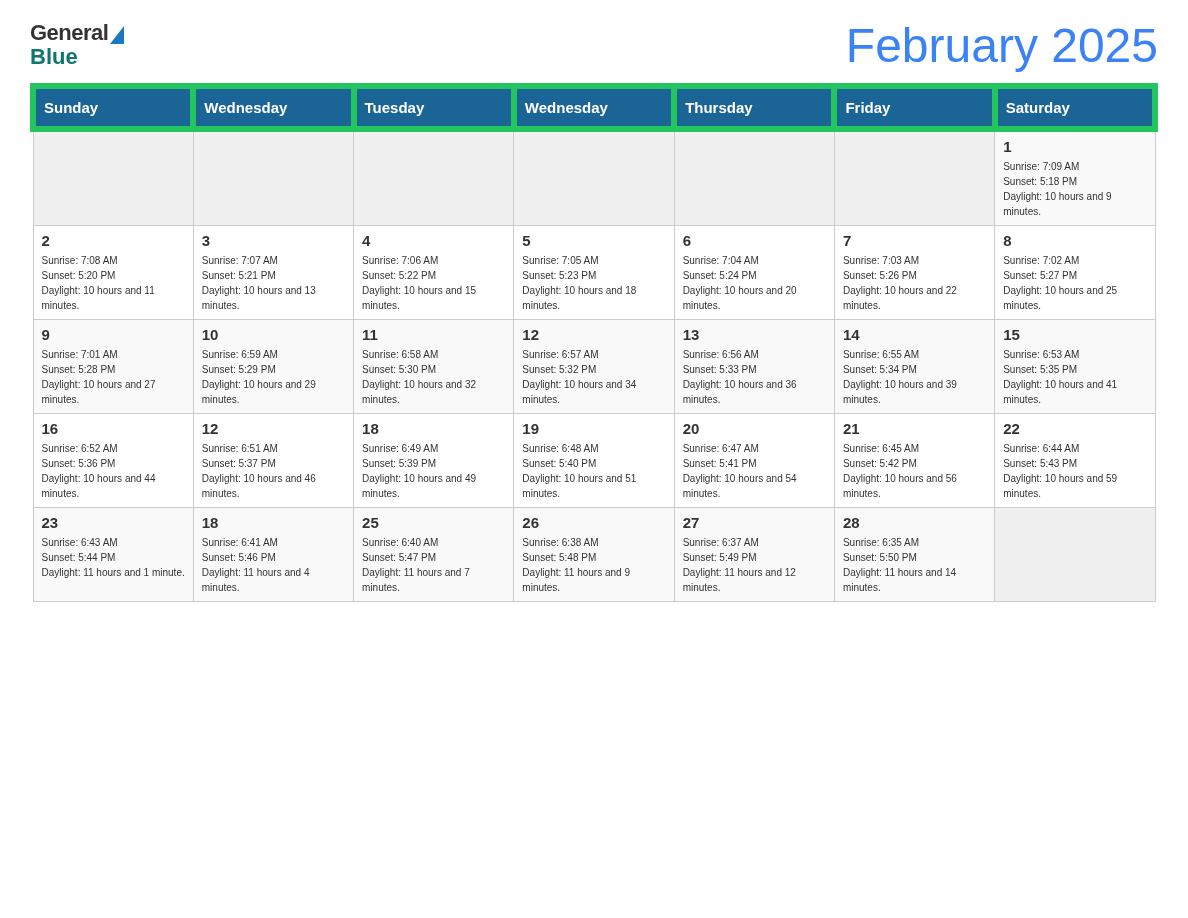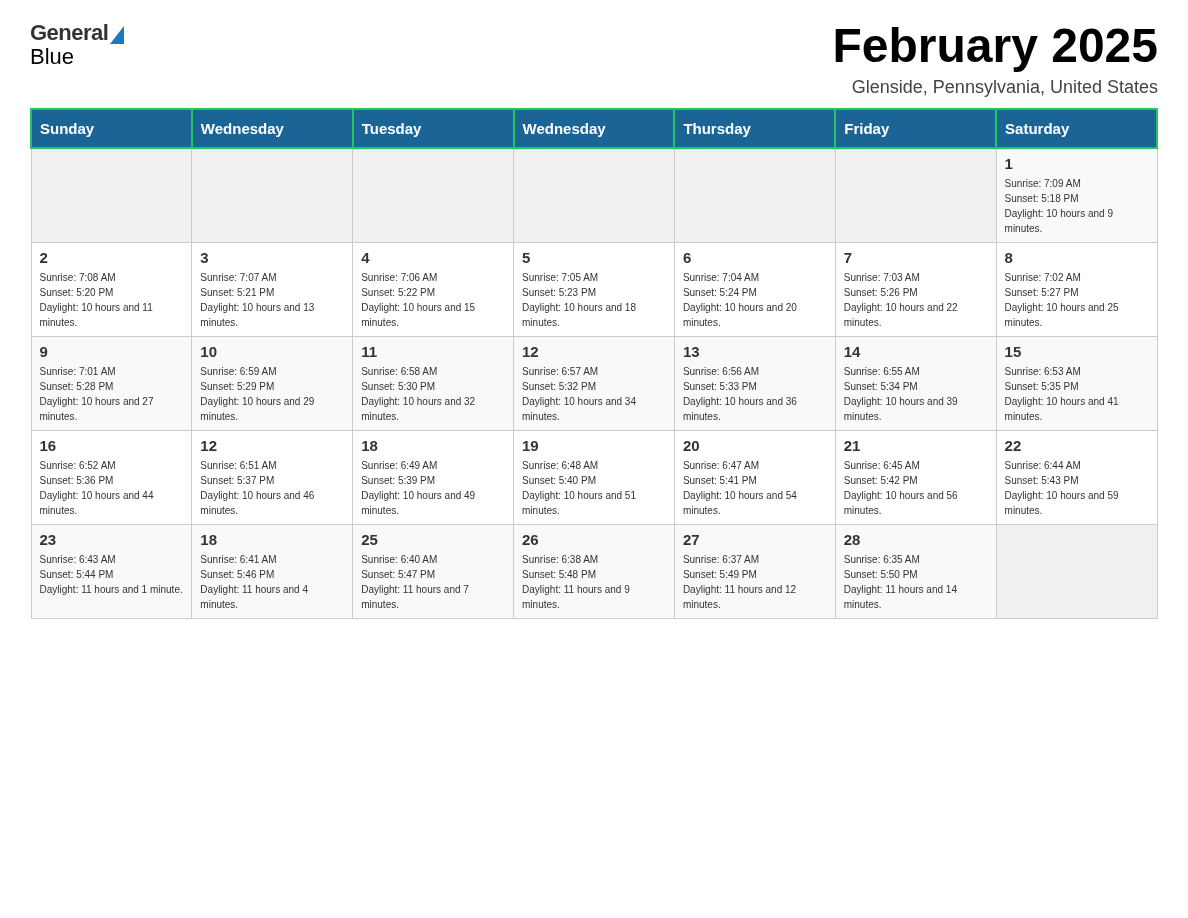--- a/index.html
+++ b/index.html
@@ -34,51 +34,51 @@
     .logo-arrow {
       width: 0;
       height: 0;
       border-left: 14px solid transparent;
       border-bottom: 18px solid #1a7abf;
       margin-left: 2px;
       margin-top: 4px;
     }
     .logo-blue {
       font-size: 22px;
-      font-weight: normal;
-      color: #000000;
+      font-weight: bold;
+      color: #0f766e;
       margin-top: -2px;
     }
     .title-area {
       text-align: right;
     }
     .month-title {
       font-size: 48px;
-      font-weight: bold;
-      color: #000000;
+      font-weight: normal;
+      color: #3b82f6;
       line-height: 1.1;
     }
     .location {
       font-size: 18px;
       color: #444;
       margin-top: 4px;
     }
     .calendar {
       width: 100%;
       border-collapse: collapse;
       margin-top: 8px;
     }
     .calendar thead tr th {
       background-color: #1a6496;
       color: #fff;
       font-size: 15px;
       font-weight: bold;
       padding: 10px 8px;
       text-align: left;
-      border: 2px solid #22c55e;
+      border: 6px solid #22c55e;
     }
     .calendar tbody tr td {
       vertical-align: top;
       border: 1px solid #ccc;
       padding: 6px 8px;
       width: 14.28%;
       min-height: 110px;
       font-size: 13px;
       color: #333;
       background: #fff;
@@ -110,21 +110,20 @@
 <div class="header">
   <div class="logo">
     <div class="logo-top">
       <span class="logo-general">General</span>
       <div class="logo-arrow"></div>
     </div>
     <span class="logo-blue">Blue</span>
   </div>
   <div class="title-area">
     <div class="month-title">February 2025</div>
-    <div class="location">Glenside, Pennsylvania, United States</div>
   </div>
 </div>
 
 <table class="calendar">
   <thead>
     <tr>
     <th>Sunday</th>
         <th>Wednesday</th>
         <th>Tuesday</th>
         <th>Wednesday</th>

